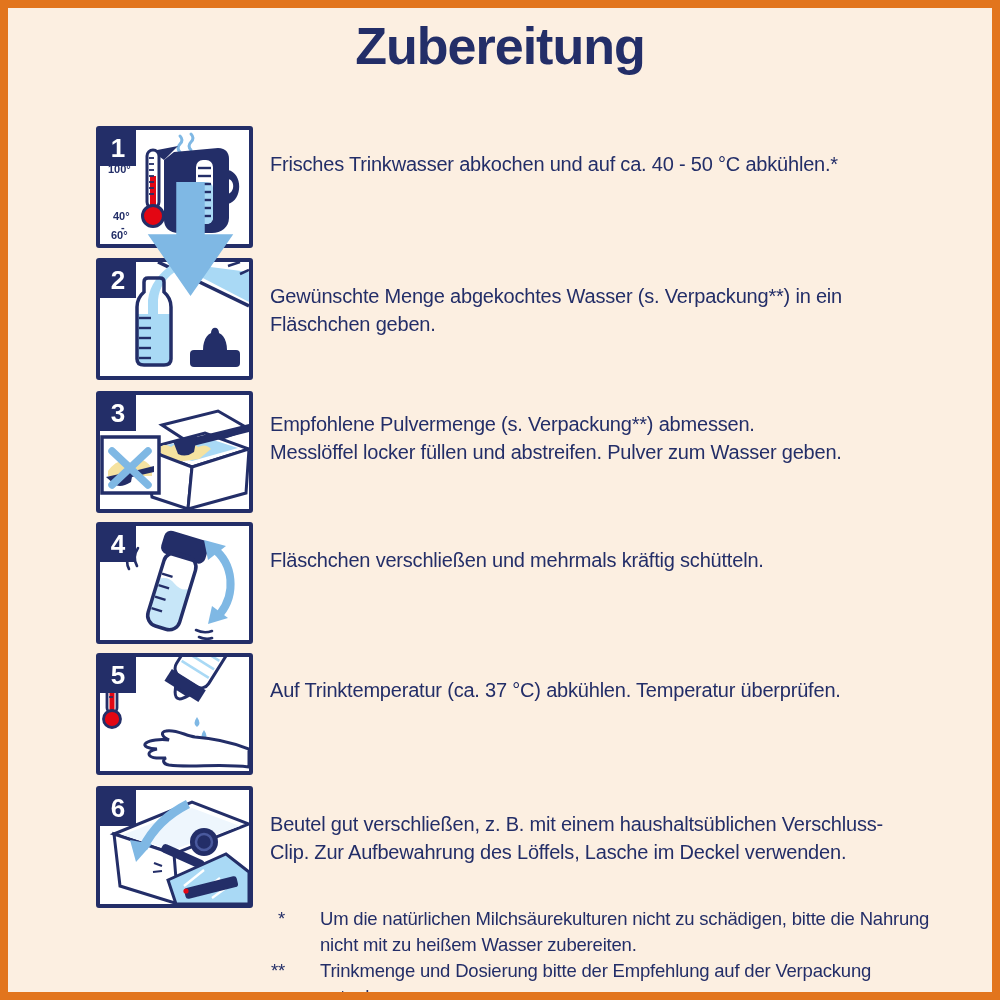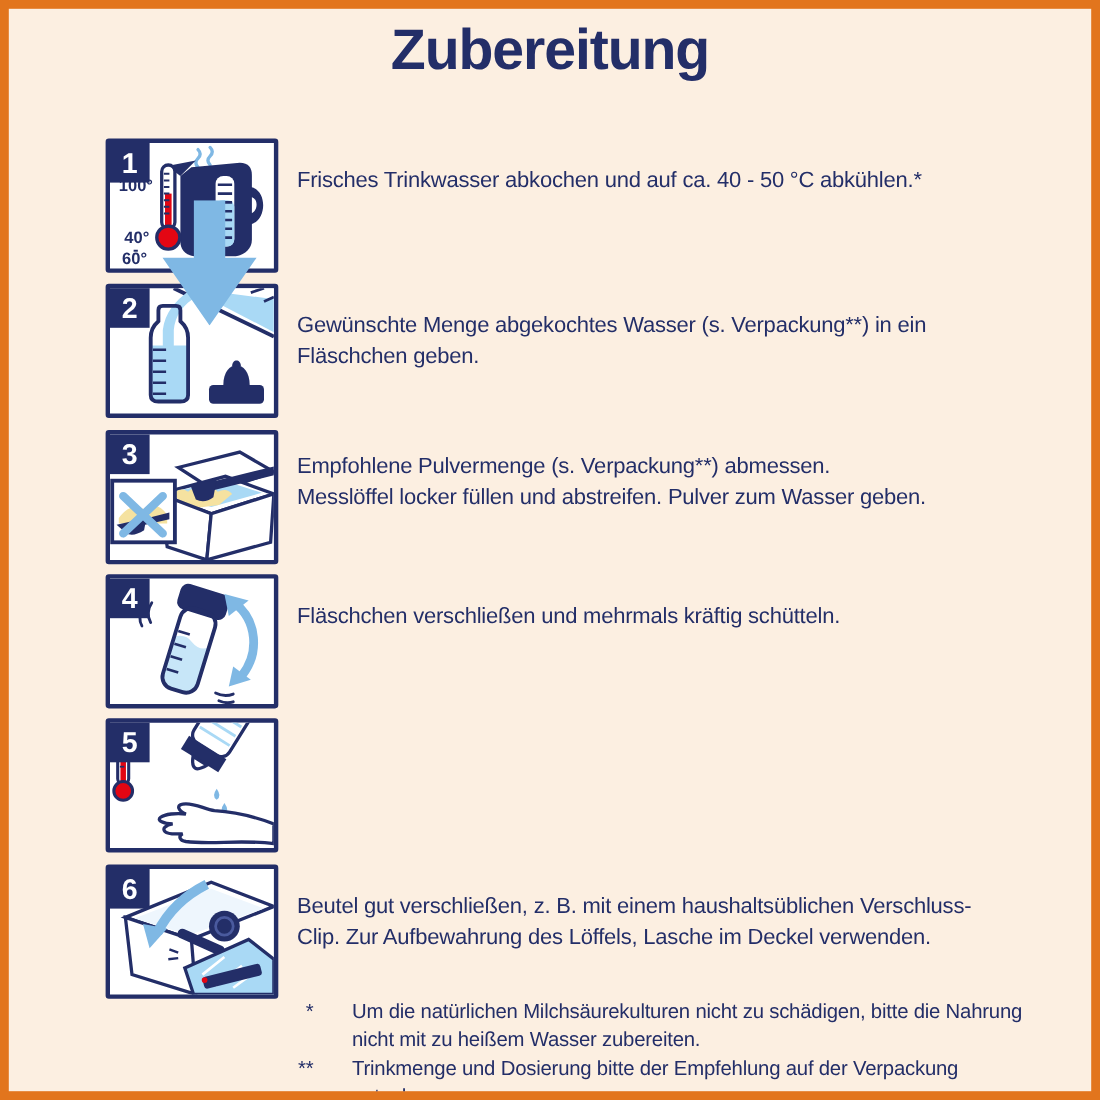--- a/index.html
+++ b/index.html
@@ -36,21 +36,21 @@
     position:absolute;left:0;top:0;width:36px;height:36px;
     background:var(--navy);color:#fff;display:flex;align-items:center;justify-content:center;
     font-size:26px;font-weight:bold;z-index:5;
   }
   .steptext{
     position:absolute;left:262px;width:690px;
     color:var(--navy);font-size:20px;line-height:28px;
     letter-spacing:-0.2px;white-space:pre-line;
   }
   .templabel{
-    position:absolute;color:var(--navy);font-weight:bold;font-size:15px;z-index:4;
+    position:absolute;color:var(--navy);font-weight:bold;font-size:11px;z-index:4;
     line-height:15px;
   }
   .downarrow{position:absolute;z-index:4;}
   .footnotes{
     position:absolute;left:252px;top:898px;width:706px;
     color:var(--navy);font-size:18.5px;line-height:26px;letter-spacing:-0.2px;
   }
   .fnrow{display:flex;}
   .fnmark{width:32px;text-align:right;padding-right:7px;flex:none;font-size:18.5px;}
   .fntext{flex:1;white-space:pre-line;margin-left:28px;}
@@ -219,20 +219,21 @@
               <line x1="73" y1="10" x2="105" y2="10"></line>
           </g>
           <rect x="69" y="22" width="40" height="14" fill="#232e68"></rect>
           <path d="M82 36 q7 16 15 0 z" fill="#ffffff" stroke="#232e68" stroke-width="3"></path>
         </g>
         <path d="M97 60 q5 7 0 10 q-5 -3 0 -10" fill="#7fb8e4"></path>
         <path d="M104 73 q5 7 0 10 q-5 -3 0 -10" fill="#7fb8e4"></path>
         <path d="M149 92 C128 84 110 81 95 80 C86 79 76 72 66 74 C60 75 62 80 69 83 C60 82 50 83 46 86 C42 89 49 92 57 92 C51 93 47 96 50 99 C53 102 60 101 66 101 C62 103 63 107 69 108 C92 111 120 106 149 110 Z" fill="#ffffff" stroke="#232e68" stroke-width="3"></path>
       </svg>
     </div>
+    <div class="steptext" style="top:23px">Auf Trinktemperatur (ca. 37 °C) abkühlen. Temperatur überprüfen.</div>
   </div>
 
   <div class="row" style="top:778px">
     <div class="stepbox">
       <div class="badge">
           <span>6</span>
         </div>
       <svg viewBox="0 0 149 114">
         <polygon points="14,44 92,12 149,34 74,64" fill="#ffffff" stroke="#232e68" stroke-width="3"></polygon>
         <polygon points="22,45 92,18 140,36 72,60" fill="#eef6fd"></polygon>

